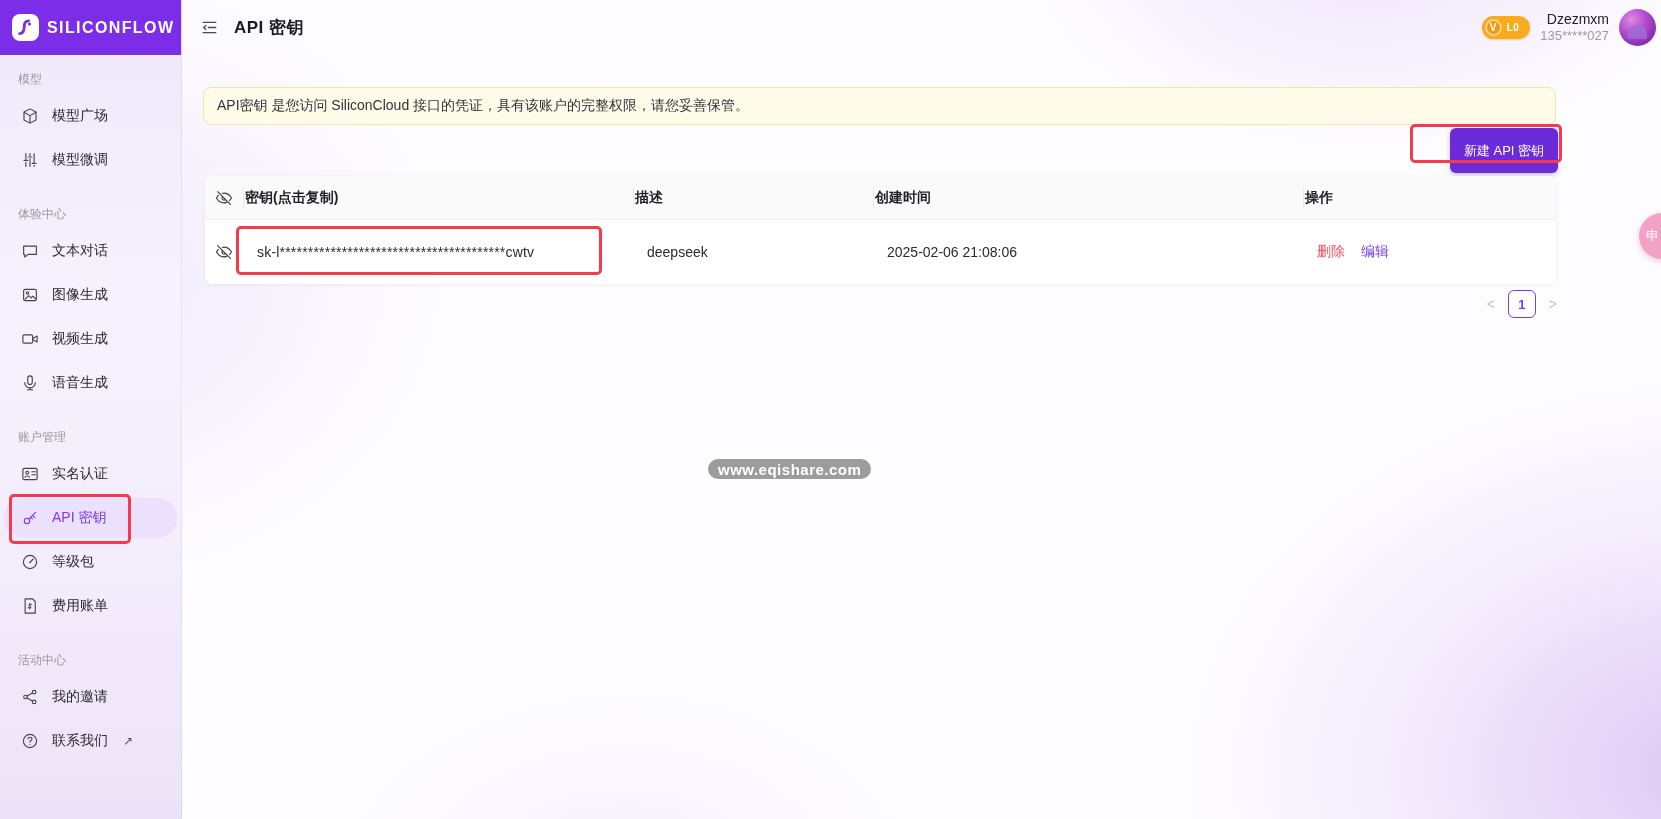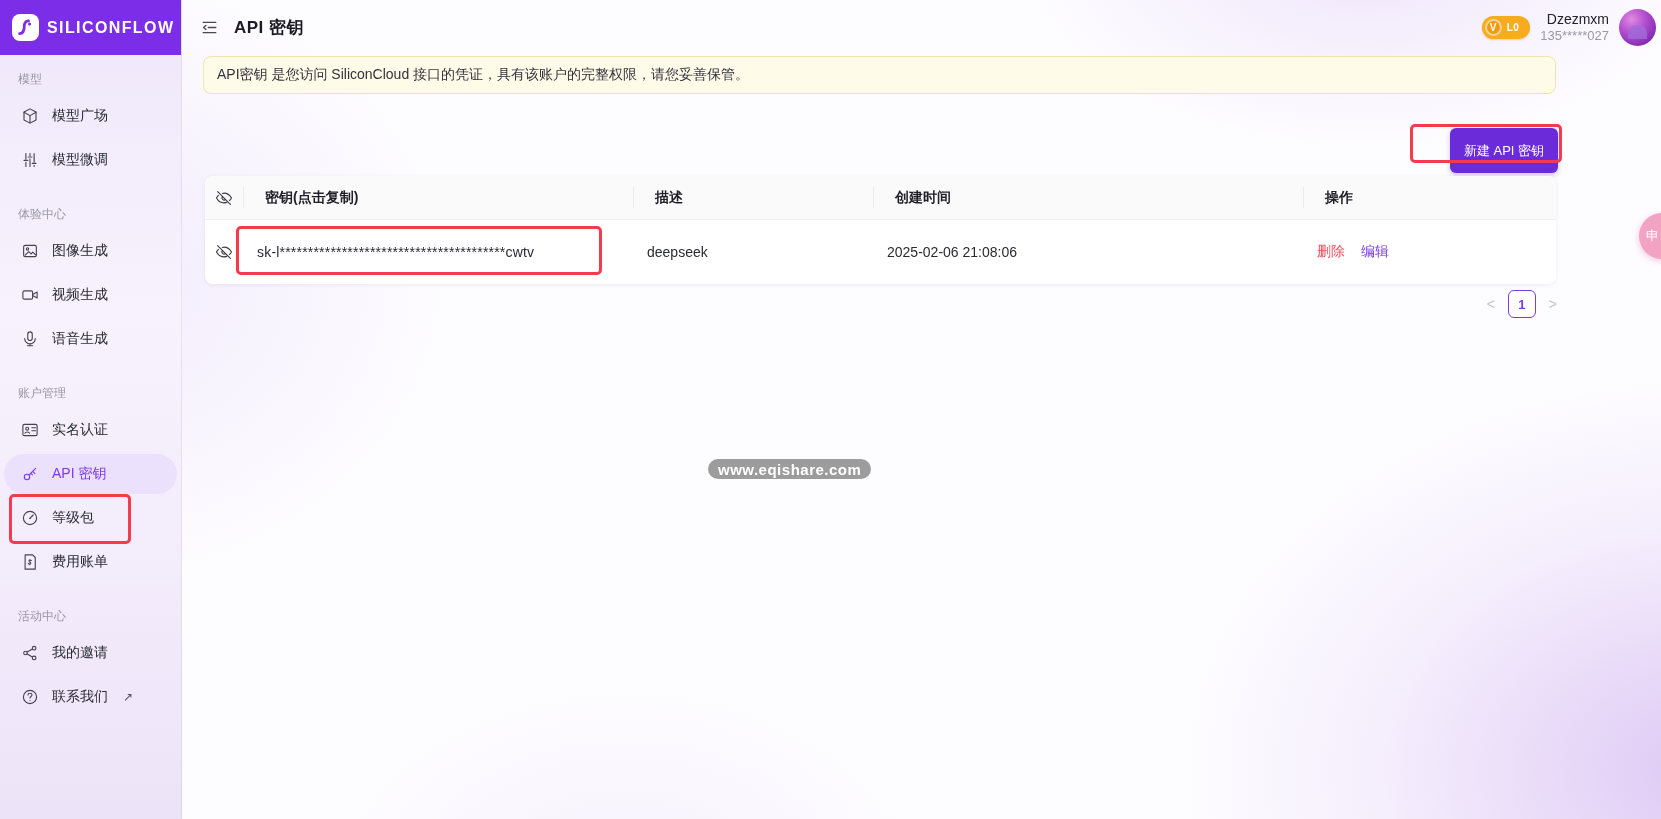--- a/index.html
+++ b/index.html
@@ -48,34 +48,34 @@
     box-shadow:0 0 0 2px rgba(255,255,255,0.55) inset; }
   .lv { color:#fff; font-weight:700; font-size:10px; letter-spacing:0.5px; }
   .user-names { display:flex; flex-direction:column; align-items:flex-end; line-height:1.25; }
   .uname { font-size:14px; color:#23222b; }
   .uphone { font-size:13px; color:#9b98a8;text-align:right; }
   .avatar { width:37px; height:37px; border-radius:50%; cursor:pointer;
     background:radial-gradient(circle at 34% 28%, #e08be0 0%, #b44fd0 38%, #8a2fb5 72%, #6d2398 100%); position:relative; overflow:hidden; }
   .avatar::after { content:""; position:absolute; left:9px; top:16px; width:19px; height:14px;
     background:#a06bd8; border-radius:8px 8px 0 0; opacity:0.8; }
 
-  .notice { position:absolute; left:21px; top:56px; width:1353px; height:38px;
+  .notice { position:absolute; left:21px; top:87px; width:1353px; height:38px;
     background:#fefbe8; border:1px solid #f0e5ab; border-radius:8px;
     display:flex; align-items:center; padding-left:13px; font-size:14px; color:#34333c; }
 
   .new-key-btn { position:absolute; left:1268px; top:128px; width:108px; height:45px;
     background:#6c2bd9; color:#fff; border:none; border-radius:6px; font-size:13px;
     font-family:"Liberation Sans",sans-serif; cursor:pointer; box-shadow:0 2px 5px rgba(95,40,190,0.30); }
 
   
   .card { position:absolute; left:23px; top:176px; width:1351px; background:#fff;
     border-radius:8px; box-shadow:0 1px 4px rgba(35,20,70,0.07); overflow:hidden; }
   .t-head, .t-row { display:grid; grid-template-columns:38px 390px 240px 430px 1fr; align-items:center; }
   .t-head { height:44px; background:#fafafa; border-bottom:1px solid #f0eff3; }
-  .t-head .c { font-size:14px; font-weight:700; color:#201f28; padding-left:22px; position:relative; height:100%; display:flex; align-items:center; }
+  .t-head .c { font-size:14px; font-weight:700; color:#201f28; padding-left:2px; position:relative; height:100%; display:flex; align-items:center; }
   .t-head .c:not(:first-child)::before { content:""; position:absolute; left:0; top:11px; bottom:11px; width:1px; background:#ebeaef; }
   .t-row { height:64px; background:#fff; }
   .t-row .c { font-size:14px; color:#2a2a33; padding-left:14px; display:flex; align-items:center; }
   .icon-c { justify-content:center !important; padding-left:0 !important; }
   .eye { width:18px; height:18px; color:#3e3c48; cursor:pointer; }
   .eye svg { width:100%; height:100%; fill:none; stroke:currentColor; stroke-width:1.5; stroke-linecap:round; stroke-linejoin:round; }
   .key-text { cursor:pointer; letter-spacing:0.2px; }
   .ops { gap:16px; }
   .op-del { color:#f2495a; cursor:pointer; }
   .op-edit { color:#7c3aed; cursor:pointer; }
@@ -132,20 +132,28 @@
             <path d="M6.5 3.5v7M6.5 15v5.5M12 3.5V6M12 10.5v10M17.5 3.5v11M17.5 19v1.5M4 12.5h5M9.5 8h5M15 16.5h5"></path>
           </svg>
         </span>
       <span>模型微调</span>
     </div>
 
     <div class="side-label">体验中心</div>
     <div class="side-item">
       <span class="icn">
           <svg viewBox="0 0 24 24">
+            <path d="M3.5 5.5h17v11h-11L5 20v-3.5H3.5z"></path>
+          </svg>
+        </span>
+      <span>文本对话</span>
+    </div>
+    <div class="side-item">
+      <span class="icn">
+          <svg viewBox="0 0 24 24">
             <rect x="3.5" y="4.5" width="17" height="15" rx="2"></rect>
             <circle cx="8.7" cy="9.2" r="1.6"></circle>
             <path d="M5.5 17.5l4.8-4.8 3.2 3.2 2.3-2.3 3.7 3.7"></path>
           </svg>
         </span>
       <span>图像生成</span>
     </div>
     <div class="side-item">
       <span class="icn">
           <svg viewBox="0 0 24 24">

